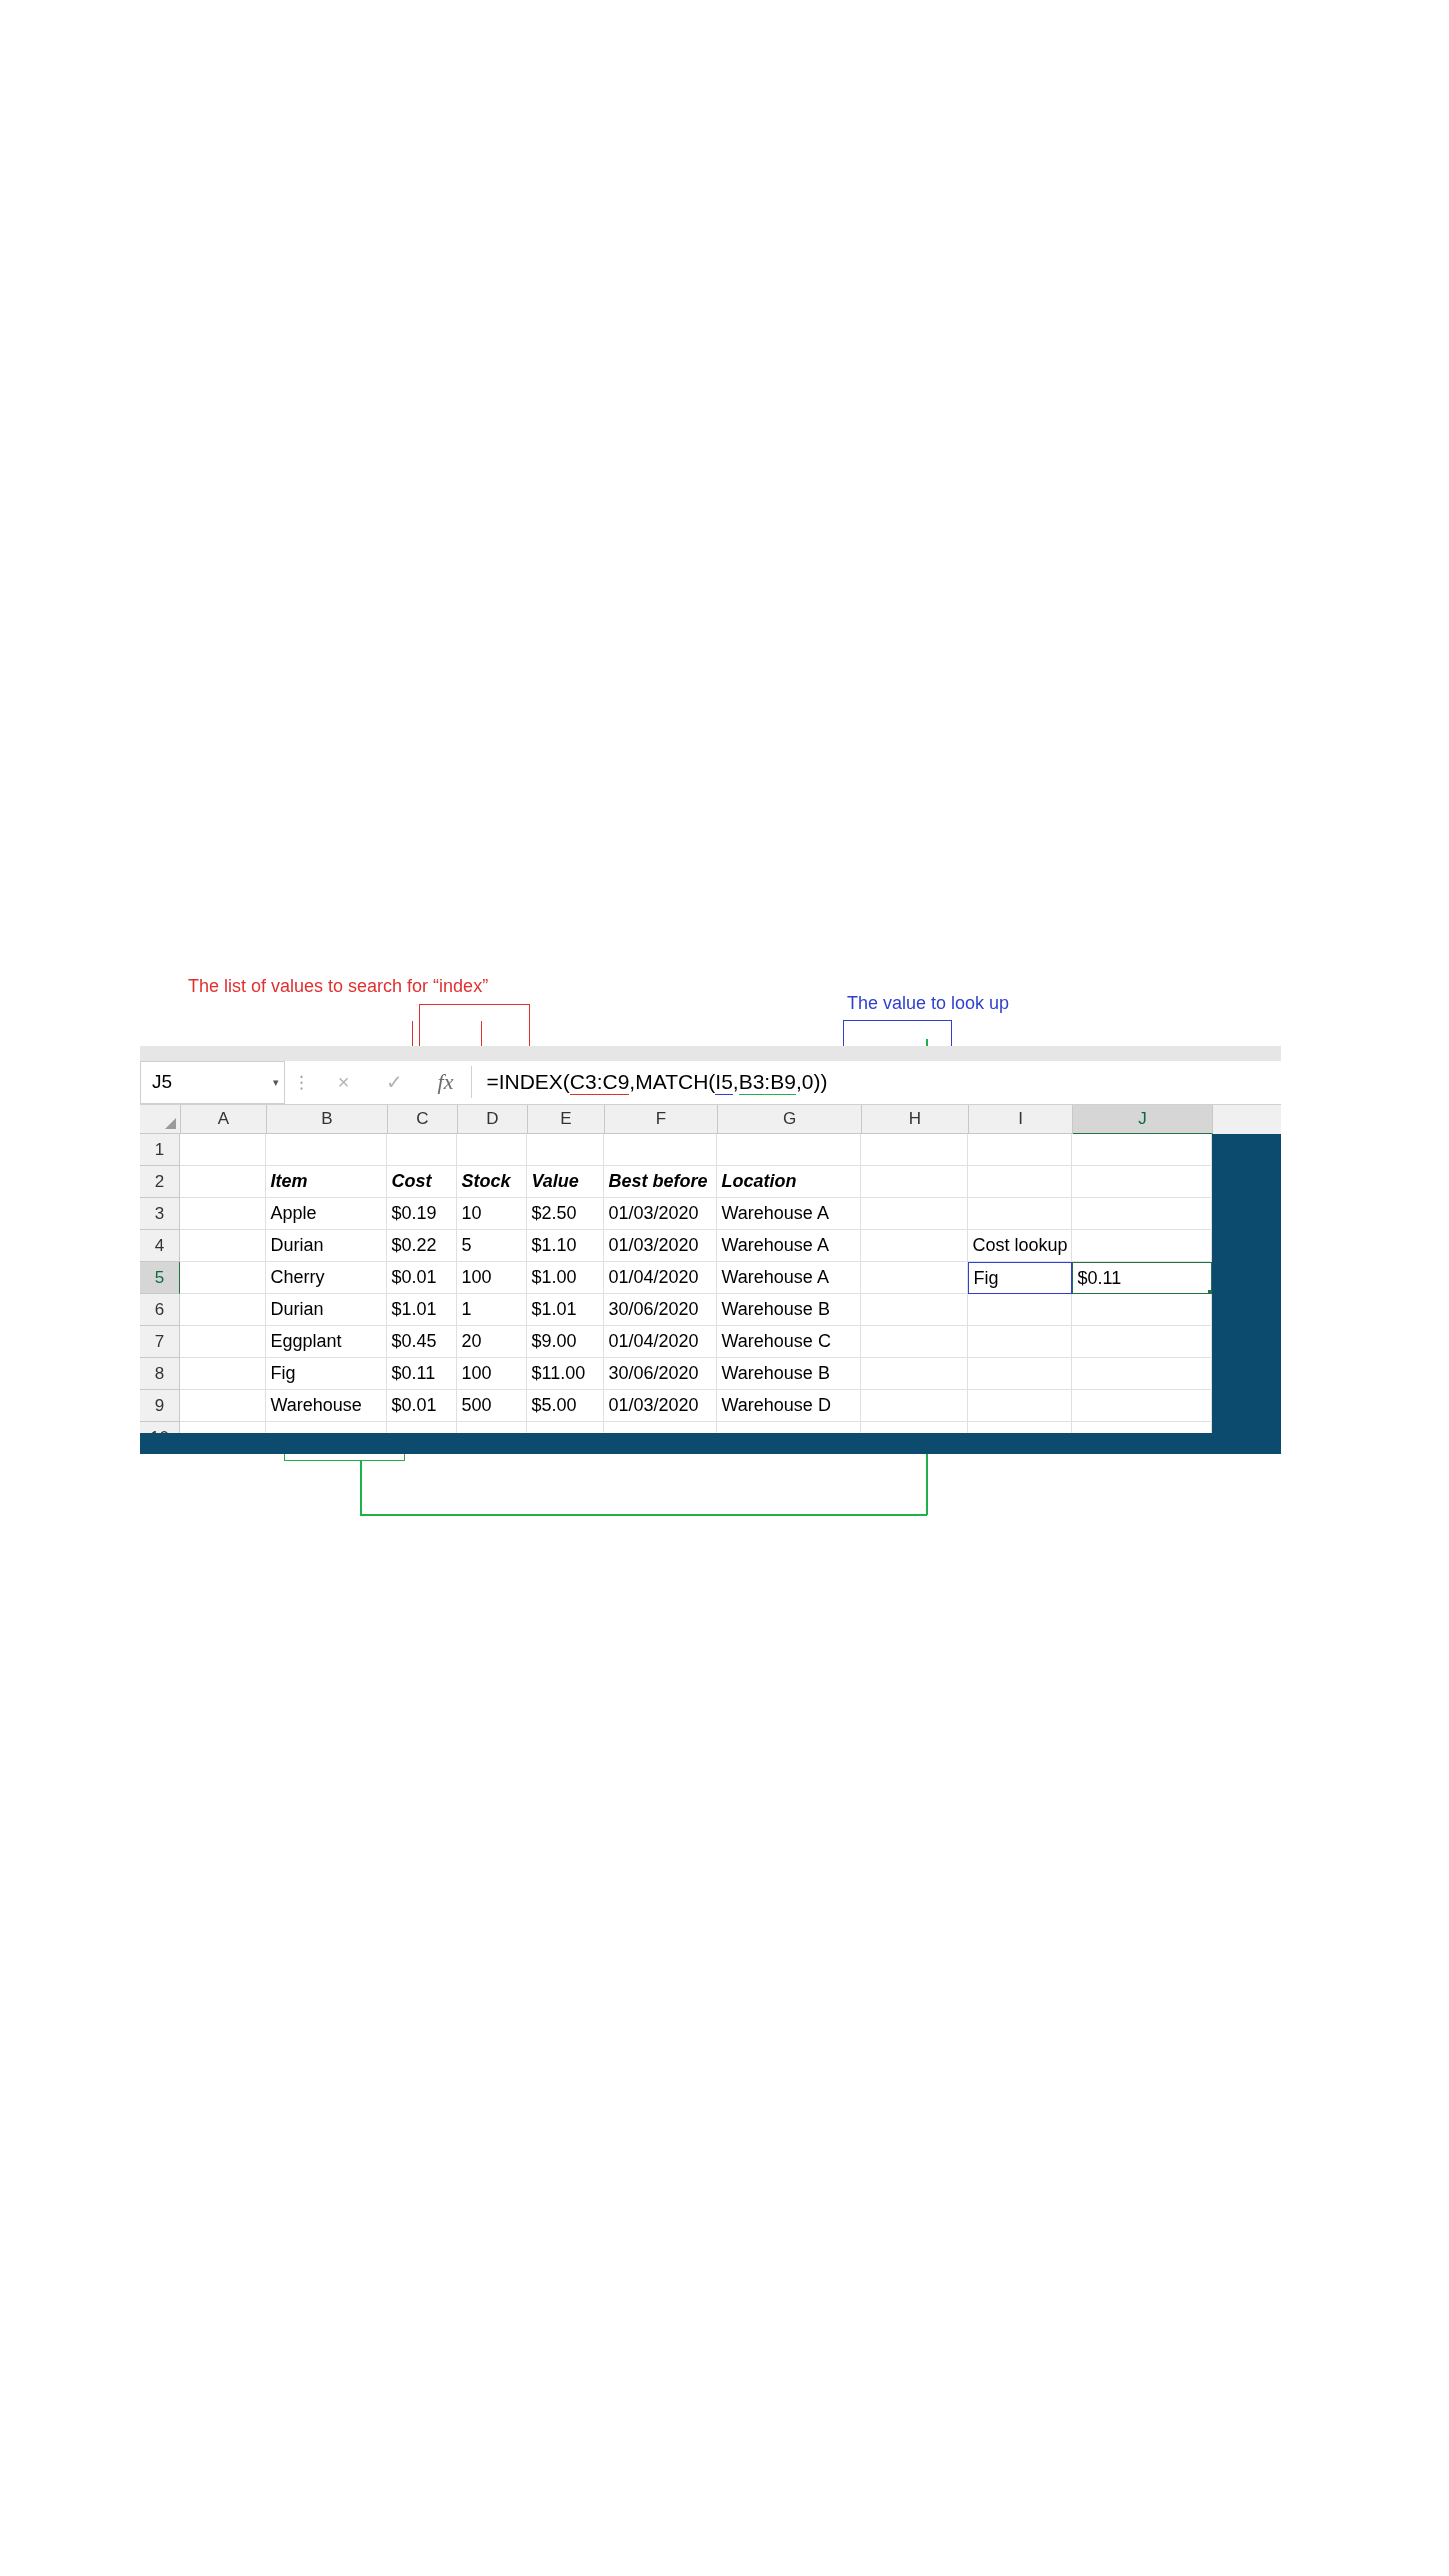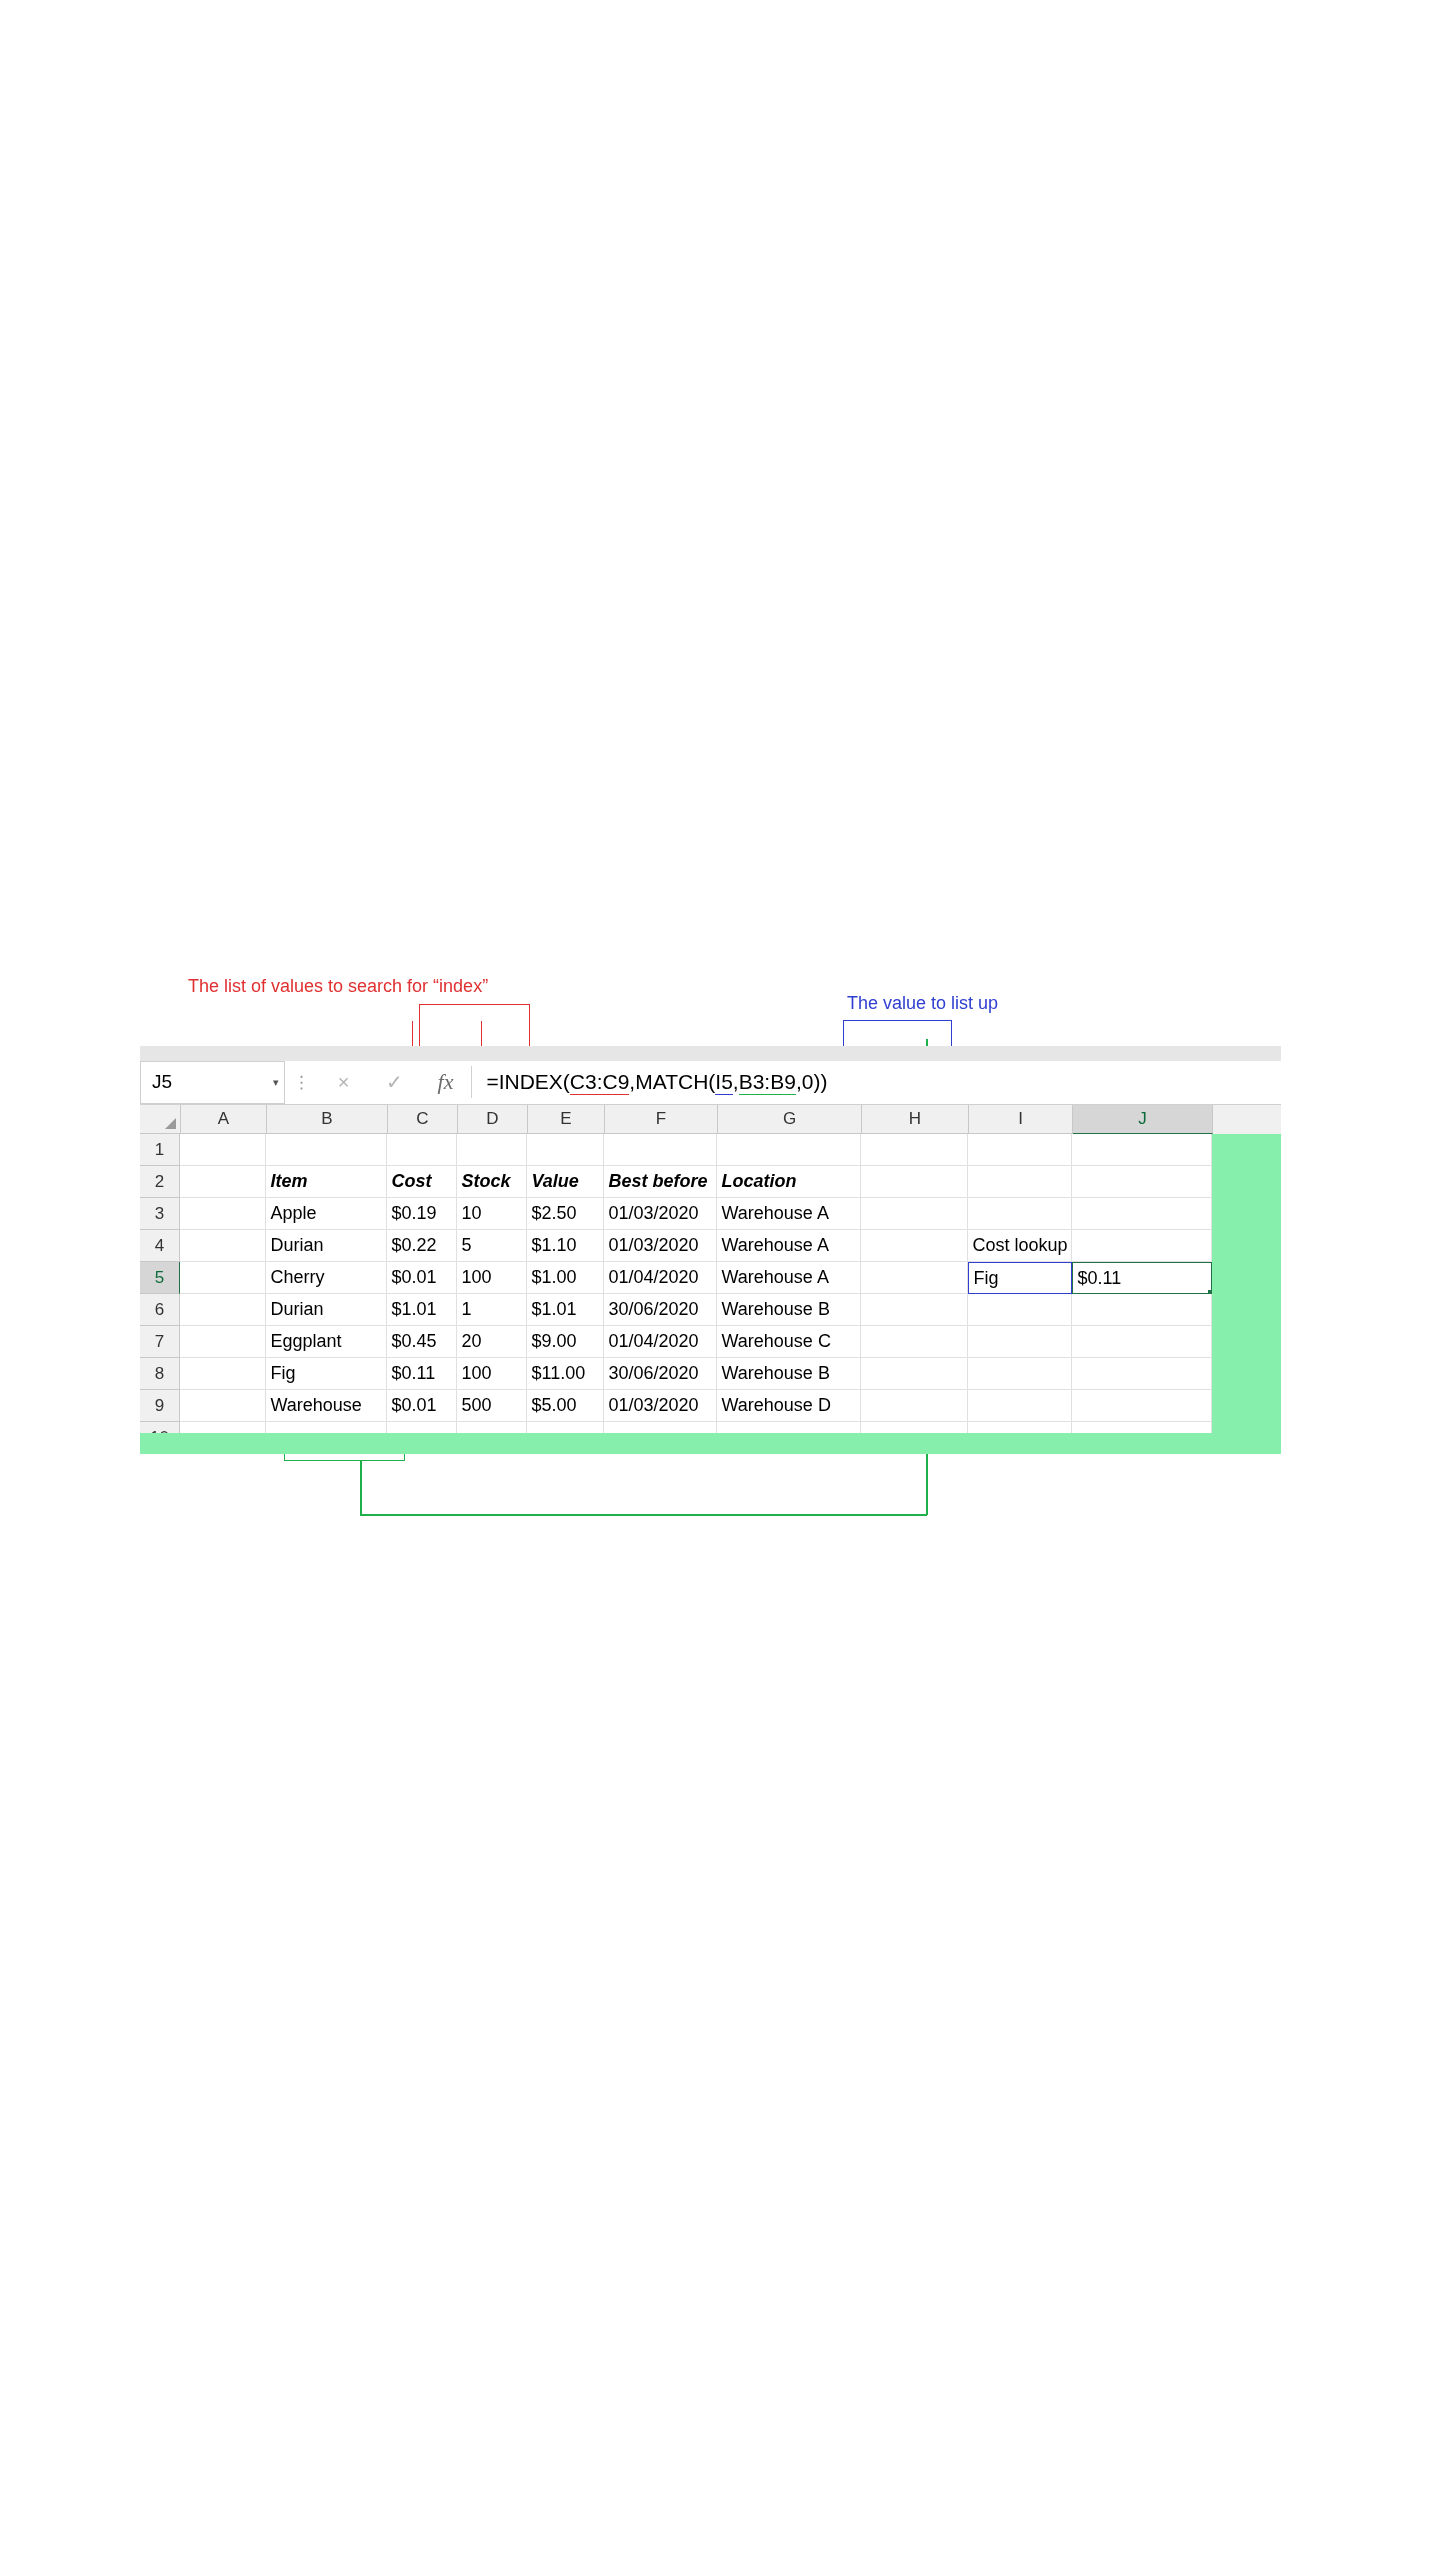--- a/index.html
+++ b/index.html
@@ -30,21 +30,21 @@
   
   .anno-line { position: absolute; }
 
   
   #sheet {
     position: absolute;
     left: 140px;
     top: 1046px;
     width: 1141px;
     height: 408px;
-    background: #86efac;
+    background: #0c4a6e;
   }
 
   
   #top-strip {
     position: absolute;
     left: 0; top: 0;
     width: 1141px; height: 14.5px;
     background: #e6e6e6;
   }
 
@@ -201,21 +201,21 @@
     height: 11px;
     overflow: hidden;
   }
 </style>
 </head>
 <body>
 
 <div id="page">
 
   <div class="anno-label" id="anno-index-label">The list of values to search for “index”</div>
-  <div class="anno-label" id="anno-lookup-label">The value to list up</div>
+  <div class="anno-label" id="anno-lookup-label">The value to look up</div>
 
   <div class="anno-line" style="left:419px; top:1004px; width:109px; height:109px; border-left:1.8px solid #e03030; border-top:1.8px solid #e03030; border-right:1.8px solid #e03030;"></div>
 
   <div class="anno-line" style="left:419px; top:1112px; width:1.8px; height:105px; background:#e03030;"></div>
 
   <div class="anno-line" style="left:412px; top:1021px; width:70px; height:430px; border:1.8px solid #e03030; border-top:none; box-sizing:border-box;"></div>
 
   <div class="anno-line" style="left:843px; top:1020px; width:107px; height:60px; border-left:1.8px solid #2f3fd0; border-top:1.8px solid #2f3fd0; border-right:1.8px solid #2f3fd0;"></div>
   <div class="anno-line" style="left:1048px; top:1080px; width:1.8px; height:208px; background:#2f3fd0;"></div>
 

